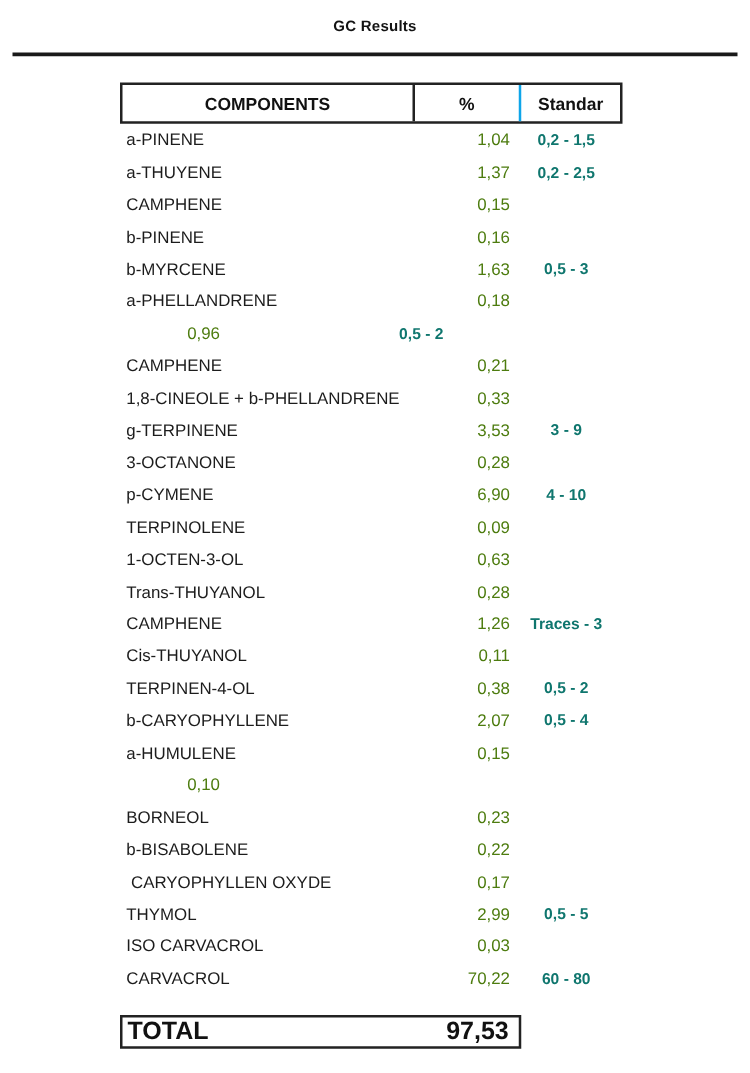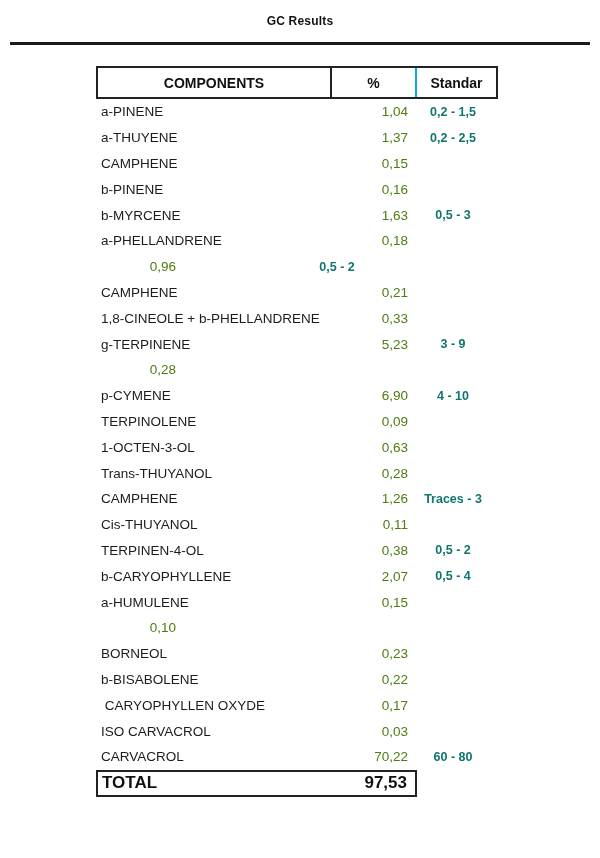--- a/index.html
+++ b/index.html
@@ -88,23 +88,23 @@
     white-space: nowrap;
     color: #0f766e;
   }
   .total-row {
     display: flex;
     align-items: center;
     border: 2px solid #222222;
     box-sizing: border-box;
     width: 321px;
     height: 27px;
-    margin-top: 0px;
-    font-weight: bold;
-    font-size: 17px;
+    margin-top: 16px;
+    font-weight: bold;
+    font-size: 20px;
   }
   .total-label {
     padding-left: 4px;
     flex: 1;
   }
   .total-value {
     text-align: right;
     padding-right: 8px;
   }
 </style>
@@ -174,25 +174,26 @@
   </div>
 
   <div class="data-row">
     <div class="cell-component">1,8-CINEOLE + b-PHELLANDRENE</div>
     <div class="cell-percent">0,33</div>
     <div class="cell-standard"></div>
   </div>
 
   <div class="data-row">
     <div class="cell-component">g-TERPINENE</div>
-    <div class="cell-percent">5,23</div>
+    <div class="cell-percent">3,53</div>
     <div class="cell-standard">3 - 9</div>
   </div>
 
   <div class="data-row">
+    <div class="cell-component">3-OCTANONE</div>
     <div class="cell-percent">0,28</div>
     <div class="cell-standard"></div>
   </div>
 
   <div class="data-row">
     <div class="cell-component">p-CYMENE</div>
     <div class="cell-percent">6,90</div>
     <div class="cell-standard">4 - 10</div>
   </div>
 
@@ -261,20 +262,25 @@
     <div class="cell-percent">0,22</div>
     <div class="cell-standard"></div>
   </div>
 
   <div class="data-row">
     <div class="cell-component"> CARYOPHYLLEN OXYDE</div>
     <div class="cell-percent">0,17</div>
     <div class="cell-standard"></div>
   </div>
 
+  <div class="data-row">
+    <div class="cell-component">THYMOL</div>
+    <div class="cell-percent">2,99</div>
+    <div class="cell-standard">0,5 - 5</div>
+  </div>
 
   <div class="data-row">
     <div class="cell-component">ISO CARVACROL</div>
     <div class="cell-percent">0,03</div>
     <div class="cell-standard"></div>
   </div>
 
   <div class="data-row">
     <div class="cell-component">CARVACROL</div>
     <div class="cell-percent">70,22</div>

